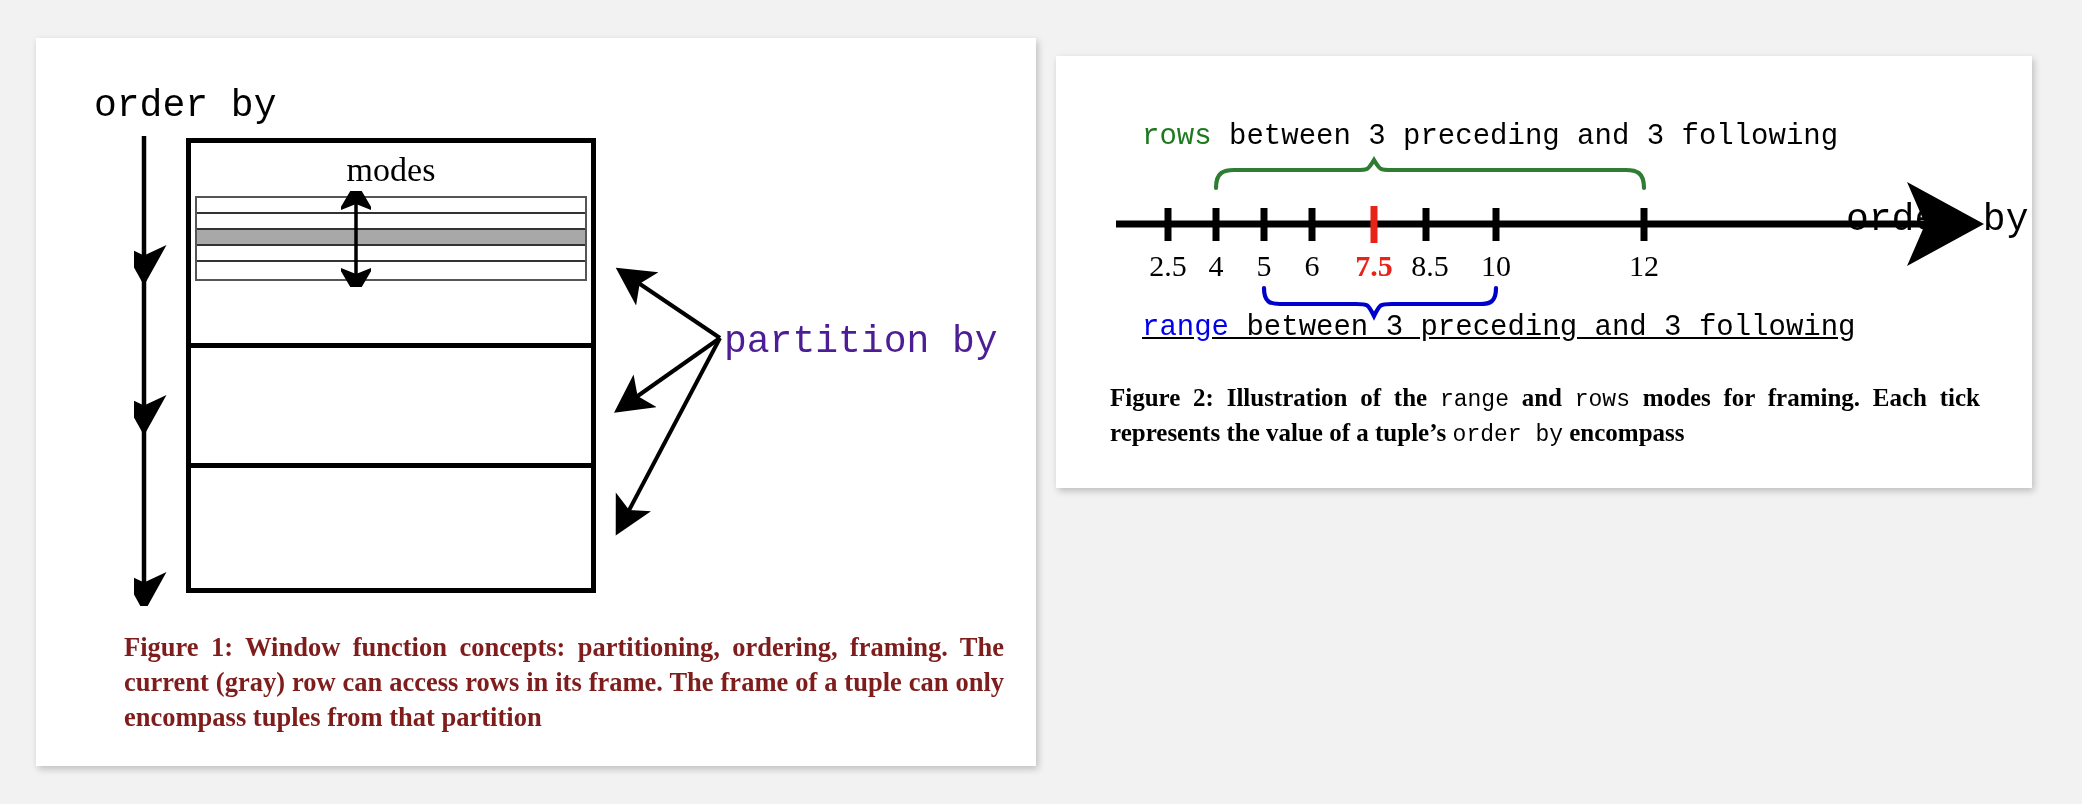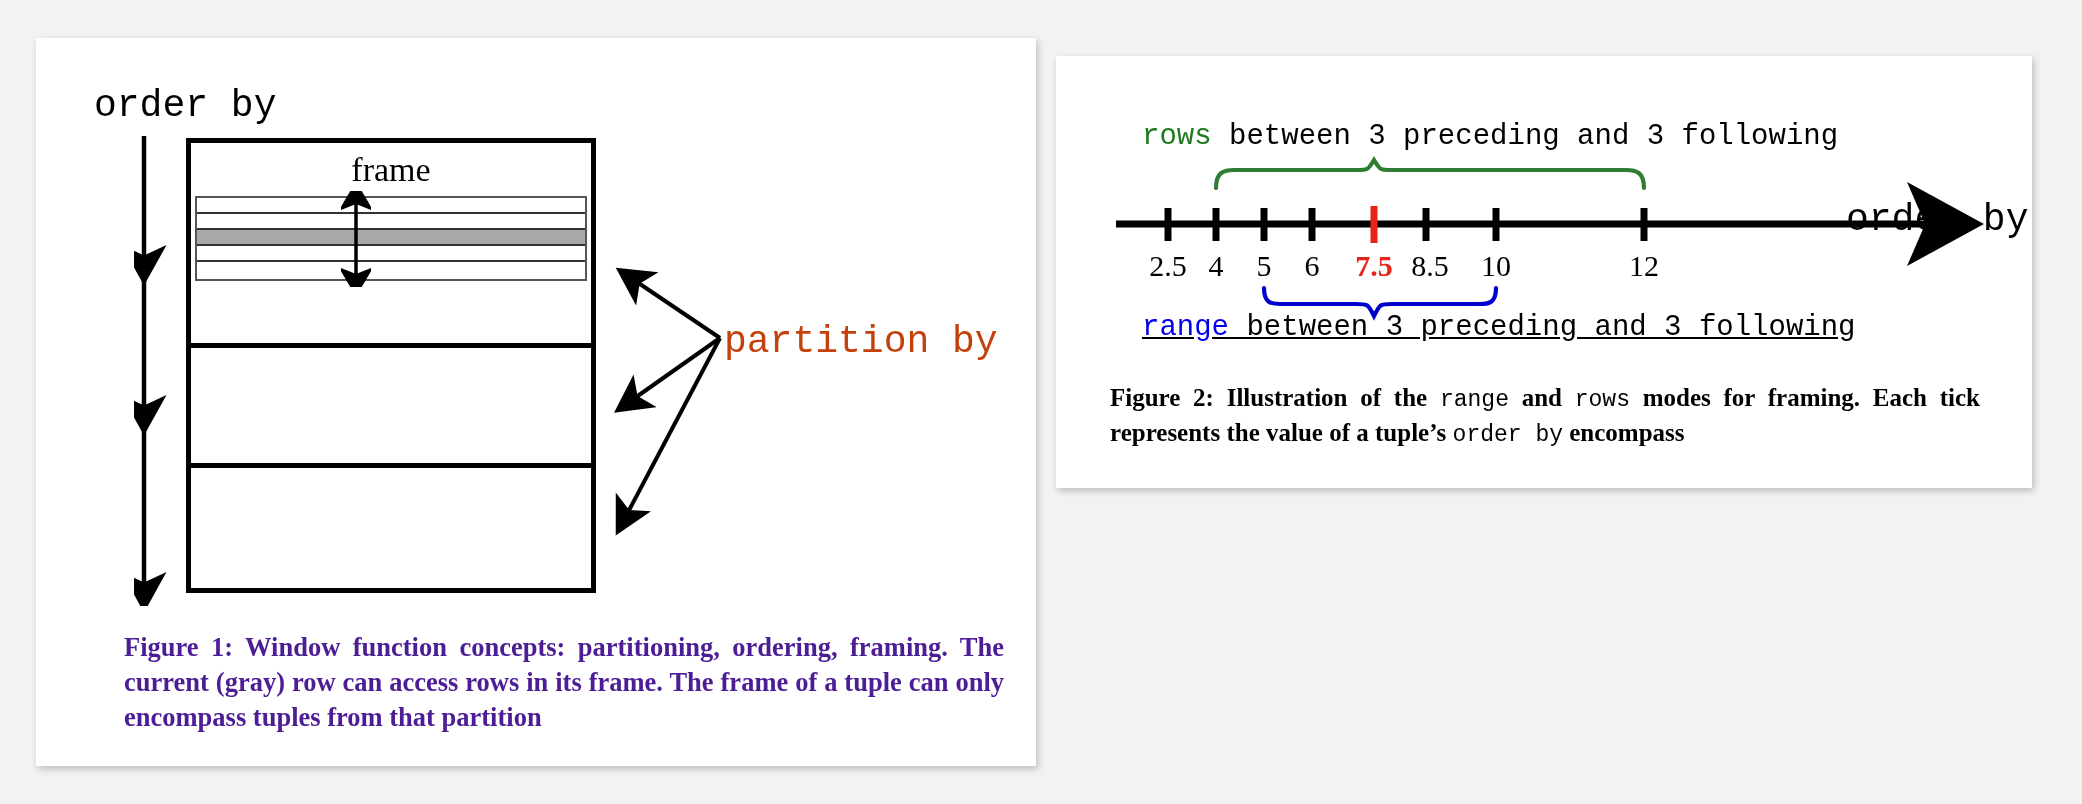--- a/index.html
+++ b/index.html
@@ -62,30 +62,30 @@
   .frow { height: 16px; box-sizing: border-box; border-bottom: 2px solid #333; }
   .frow:last-child { border-bottom: none; }
   .frow.current { background: #a8a8a8; }
 
   #frame-arrow { position: absolute; left: 150px; top: 48px; }
 
   
   #partition-by-label {
     position: absolute; left: 688px; top: 282px;
     font-family: "Liberation Mono", monospace;
-    font-size: 38px; color:#c2410c; white-space: nowrap;
+    font-size: 38px; color:#4c1d95; white-space: nowrap;
   }
   #partition-arrows { position: absolute; left: 560px; top: 200px; }
 
   #fig1-caption {
     position: absolute; left: 88px; top: 592px;
     width: 880px;
     font-family: "Liberation Serif", serif;
     font-weight: bold; font-size: 26.5px; line-height: 1.33;
-    color: #4c1d95; text-align: justify;
+    color: #7f1d1d; text-align: justify;
   }
 
   
   #fig2-card { left: 1056px; top: 56px; width: 976px; height: 432px; }
 
   #rows-expr {
     position: absolute; left: 86px; top: 58px;
     font-family: "Liberation Mono", monospace;
     font-size: 29px; white-space: nowrap; color: #000; margin-top: 6px;
   }
@@ -129,21 +129,21 @@
         <marker id="ar1" markerWidth="11" markerHeight="11" refX="4.2" refY="5" orient="auto">
           <path d="M0,0 L9,5 L0,10 L2.3,5 Z" fill="#000"></path>
         </marker>
       </defs>
       <line x1="10" y1="0" x2="10" y2="128" stroke="#000" stroke-width="4.5" marker-end="url(#ar1)"></line>
       <line x1="10" y1="140" x2="10" y2="278" stroke="#000" stroke-width="4.5" marker-end="url(#ar1)"></line>
       <line x1="10" y1="290" x2="10" y2="455" stroke="#000" stroke-width="4.5" marker-end="url(#ar1)"></line>
     </svg>
 
     <div id="fig1-table">
-      <div id="frame-label">frame</div>
+      <div id="frame-label">modes</div>
 
       <div id="frame-rows">
         <div class="frow"></div>
         <div class="frow"></div>
         <div class="frow current"></div>
         <div class="frow"></div>
         <div class="frow"></div>
       </div>
 
       <svg id="frame-arrow" width="30" height="96">

